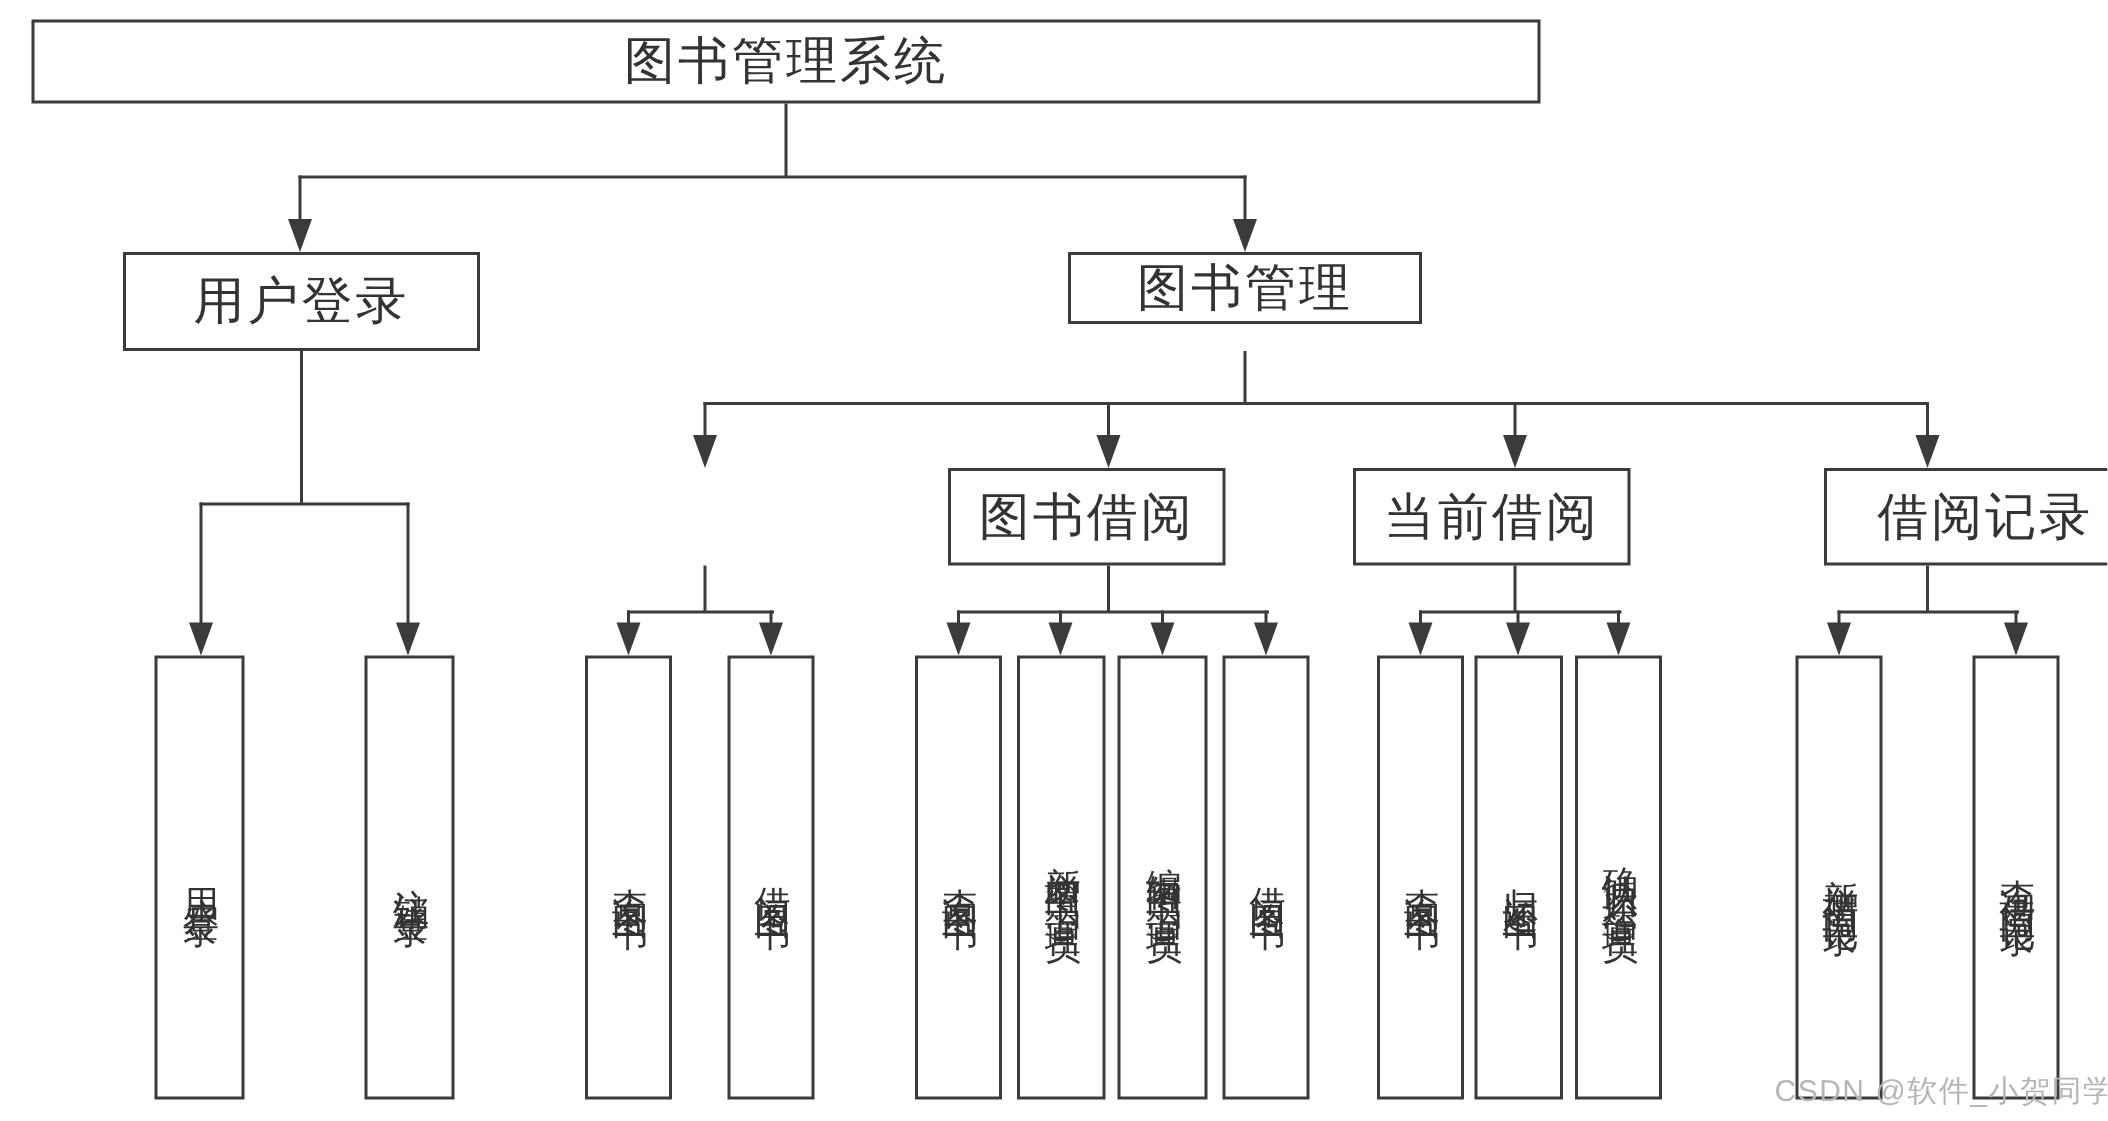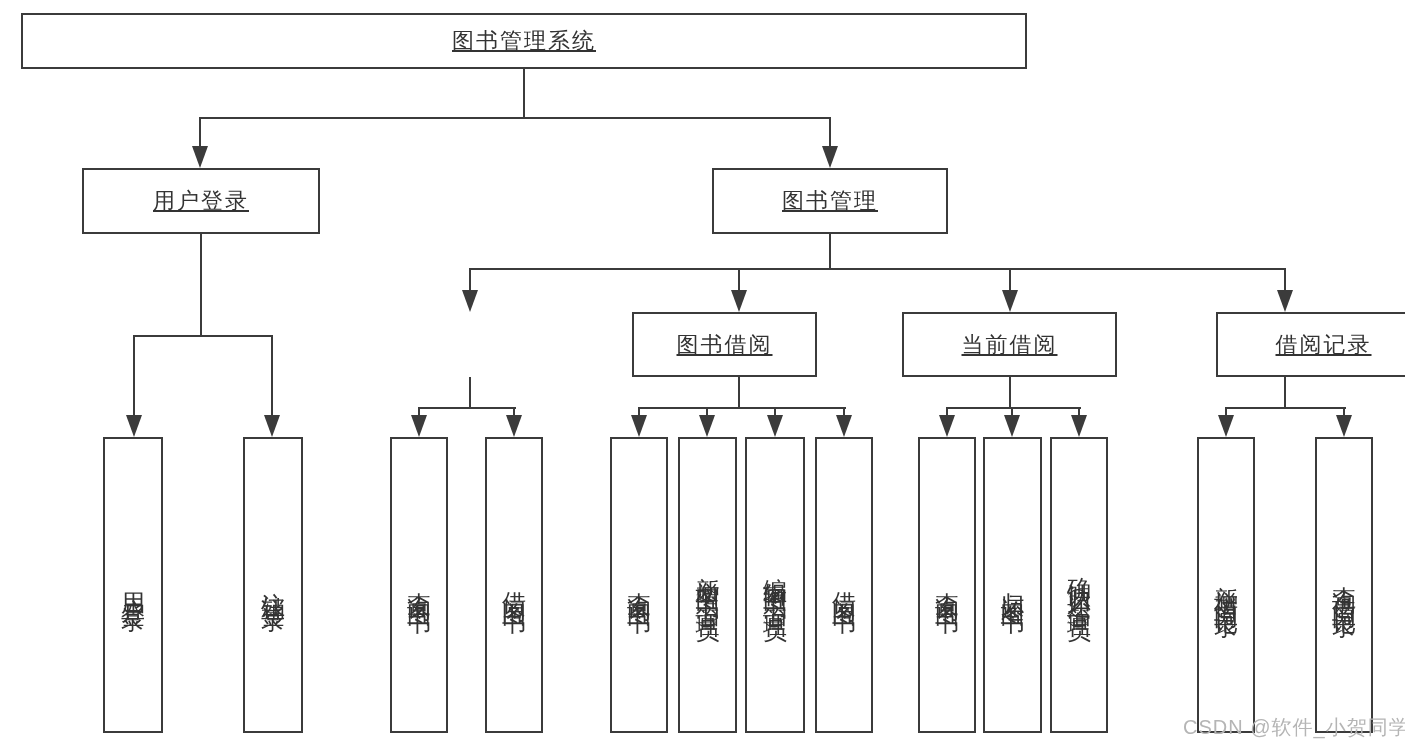--- a/index.html
+++ b/index.html
@@ -11,21 +11,21 @@
   html,body{margin:0;padding:0;background:var(--bg);}
   .canvas{
     position:relative;width:1405px;height:747px;background:var(--bg);
     font-family:"Liberation Sans","DejaVu Sans",sans-serif;overflow:hidden;
   }
   .box{
     position:absolute;box-sizing:border-box;border:2px solid var(--line);
     background:#fff;display:flex;align-items:center;justify-content:center;
     color:var(--text);
   }
-  .hlabel{font-size:22px;letter-spacing:2px;white-space:nowrap;text-decoration:underline;}
+  .hlabel{font-size:34px;letter-spacing:2px;white-space:nowrap;}
   .leaf .vlabel{
     writing-mode:vertical-rl;text-orientation:mixed;
     font-size:24px;letter-spacing:6px;line-height:1;white-space:nowrap;
   }
   .h{position:absolute;height:2px;background:var(--line);}
   .v{position:absolute;width:2px;background:var(--line);}
   .a{
     position:absolute;width:0;height:0;
     border-left:8px solid transparent;border-right:8px solid transparent;
     border-top:22px solid var(--line);
@@ -47,21 +47,21 @@
   <div class="v" style="left:523px;top:69px;height:49px;"></div>
   <div class="h" style="left:199px;top:117px;width:632px;"></div>
   <div class="v" style="left:199px;top:117px;height:32px;"></div>
   <div class="a" style="left:192px;top:146px;"></div>
   <div class="v" style="left:829px;top:117px;height:32px;"></div>
   <div class="a" style="left:822px;top:146px;"></div>
 
   <div class="box" style="left:82px;top:168px;width:238px;height:66px;">
     <span class="hlabel">用户登录</span>
   </div>
-  <div class="box" style="left:712px;top:168px;width:236px;height:66px;">
+  <div class="box" style="left:712px;top:168px;width:236px;height:48px;">
     <span class="hlabel">图书管理</span>
   </div>
 
   <div class="v" style="left:200px;top:234px;height:102px;"></div>
   <div class="h" style="left:133px;top:335px;width:140px;"></div>
   <div class="v" style="left:133px;top:335px;height:82px;"></div>
   <div class="a" style="left:126px;top:415px;"></div>
   <div class="v" style="left:271px;top:335px;height:82px;"></div>
   <div class="a" style="left:264px;top:415px;"></div>
 
@@ -72,21 +72,21 @@
   <div class="v" style="left:738px;top:268px;height:24px;"></div>
   <div class="a" style="left:731px;top:290px;"></div>
   <div class="v" style="left:1009px;top:268px;height:24px;"></div>
   <div class="a" style="left:1002px;top:290px;"></div>
   <div class="v" style="left:1284px;top:268px;height:24px;"></div>
   <div class="a" style="left:1277px;top:290px;"></div>
 
   <div class="box" style="left:632px;top:312px;width:185px;height:65px;">
     <span class="hlabel">图书借阅</span>
   </div>
-  <div class="box" style="left:902px;top:312px;width:215px;height:65px;">
+  <div class="box" style="left:902px;top:312px;width:185px;height:65px;">
     <span class="hlabel">当前借阅</span>
   </div>
   <div class="box" style="left:1216px;top:312px;width:215px;height:65px;">
     <span class="hlabel">借阅记录</span>
   </div>
 
   <div class="v" style="left:469px;top:377px;height:31px;"></div>
   <div class="v" style="left:738px;top:377px;height:31px;"></div>
   <div class="v" style="left:1009px;top:377px;height:31px;"></div>
   <div class="v" style="left:1284px;top:377px;height:31px;"></div>

